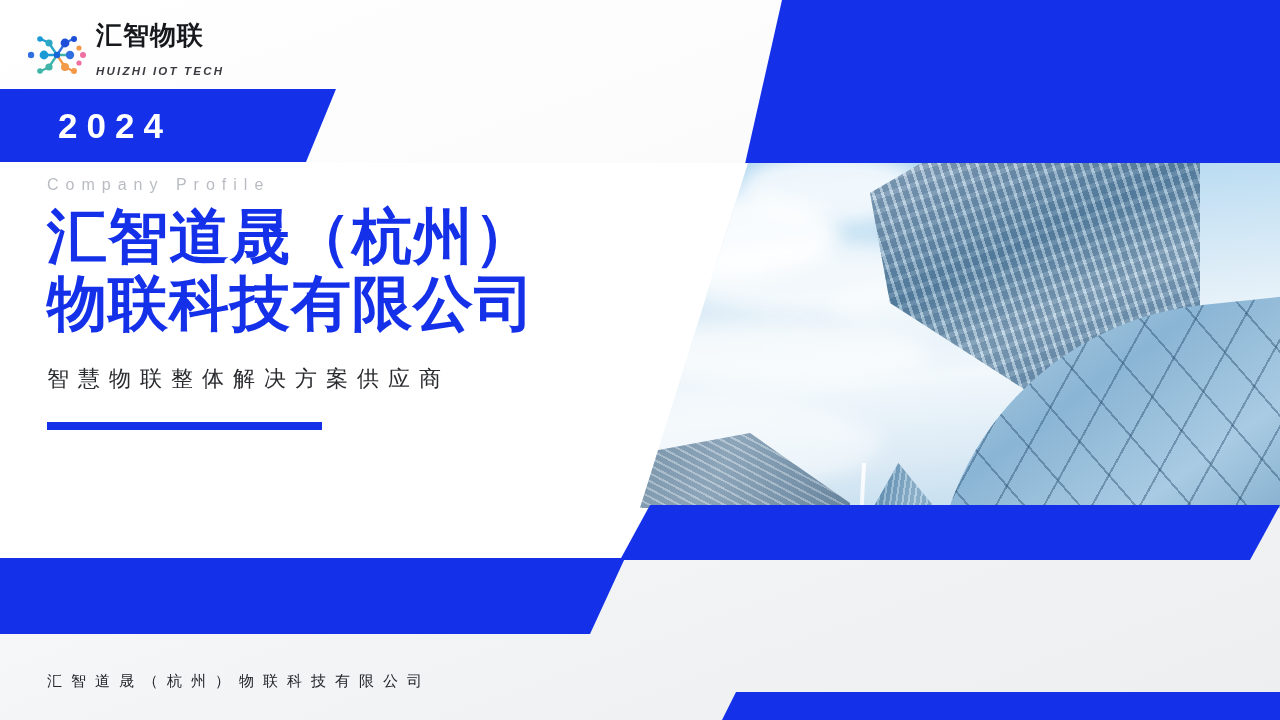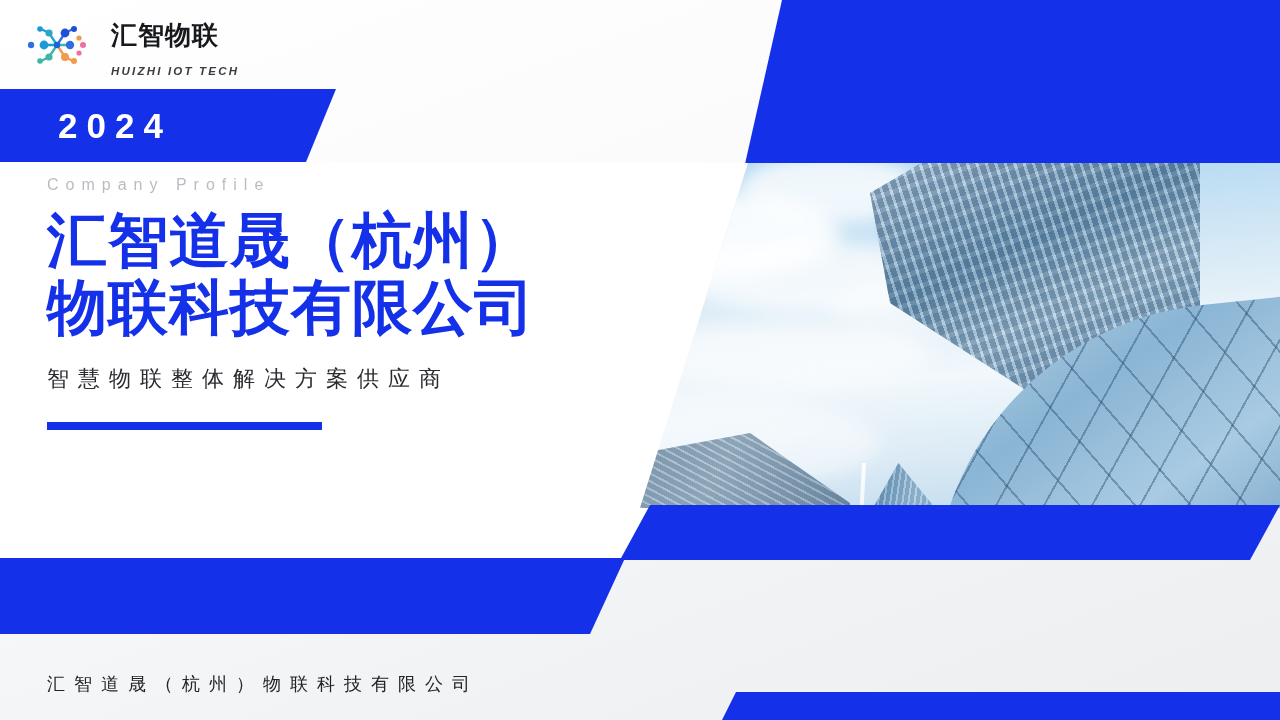--- a/index.html
+++ b/index.html
@@ -97,21 +97,21 @@
   }
   
   .shape-bottomright{
     left:700px;top:692px;width:580px;height:28px;
     clip-path:polygon(36px 0, 580px 0, 580px 28px, 22px 28px);
   }
 
   
   .logo{
     position:absolute;left:28px;top:22px;
-    display:flex;align-items:flex-start;gap:25px;
+    display:flex;align-items:flex-end;gap:10px;
   }
   .logo-mark{width:58px;height:46px;display:block;}
   .logo-words{display:flex;flex-direction:column;line-height:1;}
   .logo-cn{
     font-size:26px;font-weight:700;color:#17181c;letter-spacing:1px;
     font-family:"DejaVu Sans","Liberation Sans",sans-serif;
   }
   .logo-en{
     font-size:11.5px;font-weight:700;color:#3a3b40;
     letter-spacing:2.2px;margin-top:18px;font-style:italic;
@@ -201,36 +201,36 @@
   
   .text-block{position:absolute;left:47px;top:176px;width:620px;}
   .eyebrow{
     font-size:16px;color:#b9bcc2;letter-spacing:7px;font-weight:400;
     font-family:"Liberation Sans","DejaVu Sans",sans-serif;
   }
   .headline{
     margin-top:14px;
     font-size:60px;line-height:1.12;font-weight:700;color:#1430e8;
     letter-spacing:1px;
-    font-family:Liberation Serif, serif;
+    font-family:Liberation Mono, monospace;
     white-space:pre-line;
   }
   .subhead{
     margin-top:22px;
     font-size:22px;color:#2b2c30;letter-spacing:9px;font-weight:400;
     font-family:"DejaVu Sans","Liberation Sans",sans-serif;
   }
   .rule{
     margin-top:28px;width:275px;height:8px;background:var(--brand);
   }
 
   
   .footer{
     position:absolute;left:47px;top:672px;
-    font-size:18px;color:#232428;letter-spacing:9px;
+    font-size:15px;color:#232428;letter-spacing:9px;
     font-family:"DejaVu Sans","Liberation Sans",sans-serif;
   }
 
   :root{--brand:#1430e8;}
 </style>
 </head>
 <body>
 
 <div class="slide">
 

